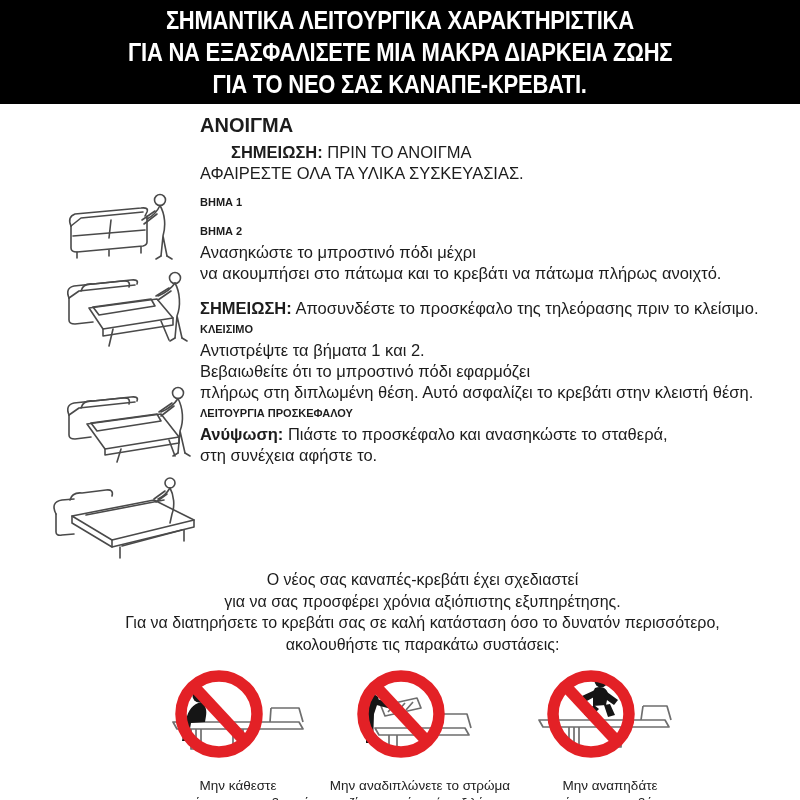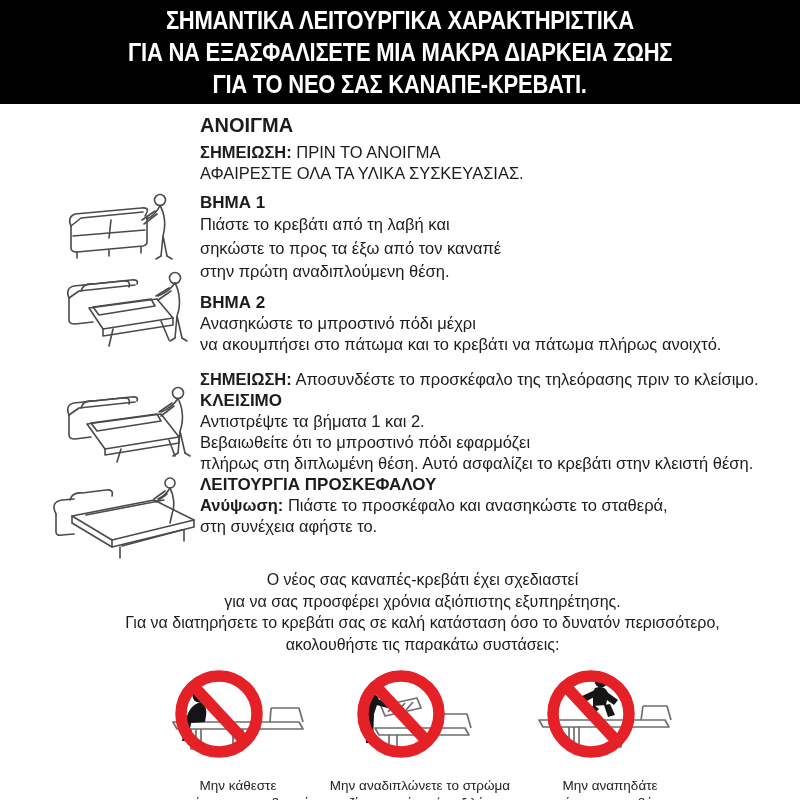--- a/index.html
+++ b/index.html
@@ -12,24 +12,24 @@
   .banner-line{color:#fff;font-weight:bold;font-size:25px;line-height:29px;white-space:nowrap;
                transform:scaleX(.88);letter-spacing:-.3px;}
 
   
   .fig{position:absolute;}
   .fig svg{display:block;}
 
   
   .textcol{position:absolute;left:200px;top:113px;width:596px;font-size:16.5px;line-height:21px;}
   .h-big{font-size:20px;font-weight:bold;line-height:25px;margin:0;}
-  .h-sec{font-size:17px;font-weight:bold;line-height:21px;margin:0;}
+  .h-sec{font-size:11px;font-weight:bold;line-height:21px;margin:0;}
   .line{margin:0;}
   .b{font-weight:bold;}
-  .mt4{margin-top:4px;} .mt8{margin-top:8px;} .mt14{margin-top:14px;}
+  .mt4{margin-top:4px;margin-left:31px;} .mt8{margin-top:8px;} .mt14{margin-top:14px;}
   .lh23 p{line-height:23.5px;}
 
   
   .care{position:absolute;left:0;top:569px;width:800px;text-align:center;font-size:16px;line-height:21.5px;}
   .care p{margin:0;padding-left:45px;}
 
   
   .prohib{position:absolute;top:662px;width:210px;text-align:center;}
   .prohib svg{display:block;margin:0 auto;}
   .prohib .cap{margin-top:7px;font-size:13.5px;line-height:17px;color:#222;}
@@ -128,25 +128,20 @@
   <section class="textcol">
     <p class="h-big">ΑΝΟΙΓΜΑ</p>
 
     <p class="line mt4">
       <span class="b">ΣΗΜΕΙΩΣΗ:</span>
       <span>ΠΡΙΝ ΤΟ ΑΝΟΙΓΜΑ</span>
     </p>
     <p class="line">ΑΦΑΙΡΕΣΤΕ ΟΛΑ ΤΑ ΥΛΙΚΑ ΣΥΣΚΕΥΑΣΙΑΣ.</p>
 
     <p class="h-sec mt8">ΒΗΜΑ 1</p>
-    <div class="lh23">
-      <p class="line">Πιάστε το κρεβάτι από τη λαβή και</p>
-      <p class="line">σηκώστε το προς τα έξω από τον καναπέ</p>
-      <p class="line">στην πρώτη αναδιπλούμενη θέση.</p>
-    </div>
 
     <p class="h-sec mt8">ΒΗΜΑ 2</p>
     <p class="line">Ανασηκώστε το μπροστινό πόδι μέχρι</p>
     <p class="line">να ακουμπήσει στο πάτωμα και το κρεβάτι να πάτωμα πλήρως ανοιχτό.</p>
 
     <p class="line mt14">
       <span class="b">ΣΗΜΕΙΩΣΗ:</span>
       <span>Αποσυνδέστε το προσκέφαλο της τηλεόρασης πριν το κλείσιμο.</span>
     </p>
 

